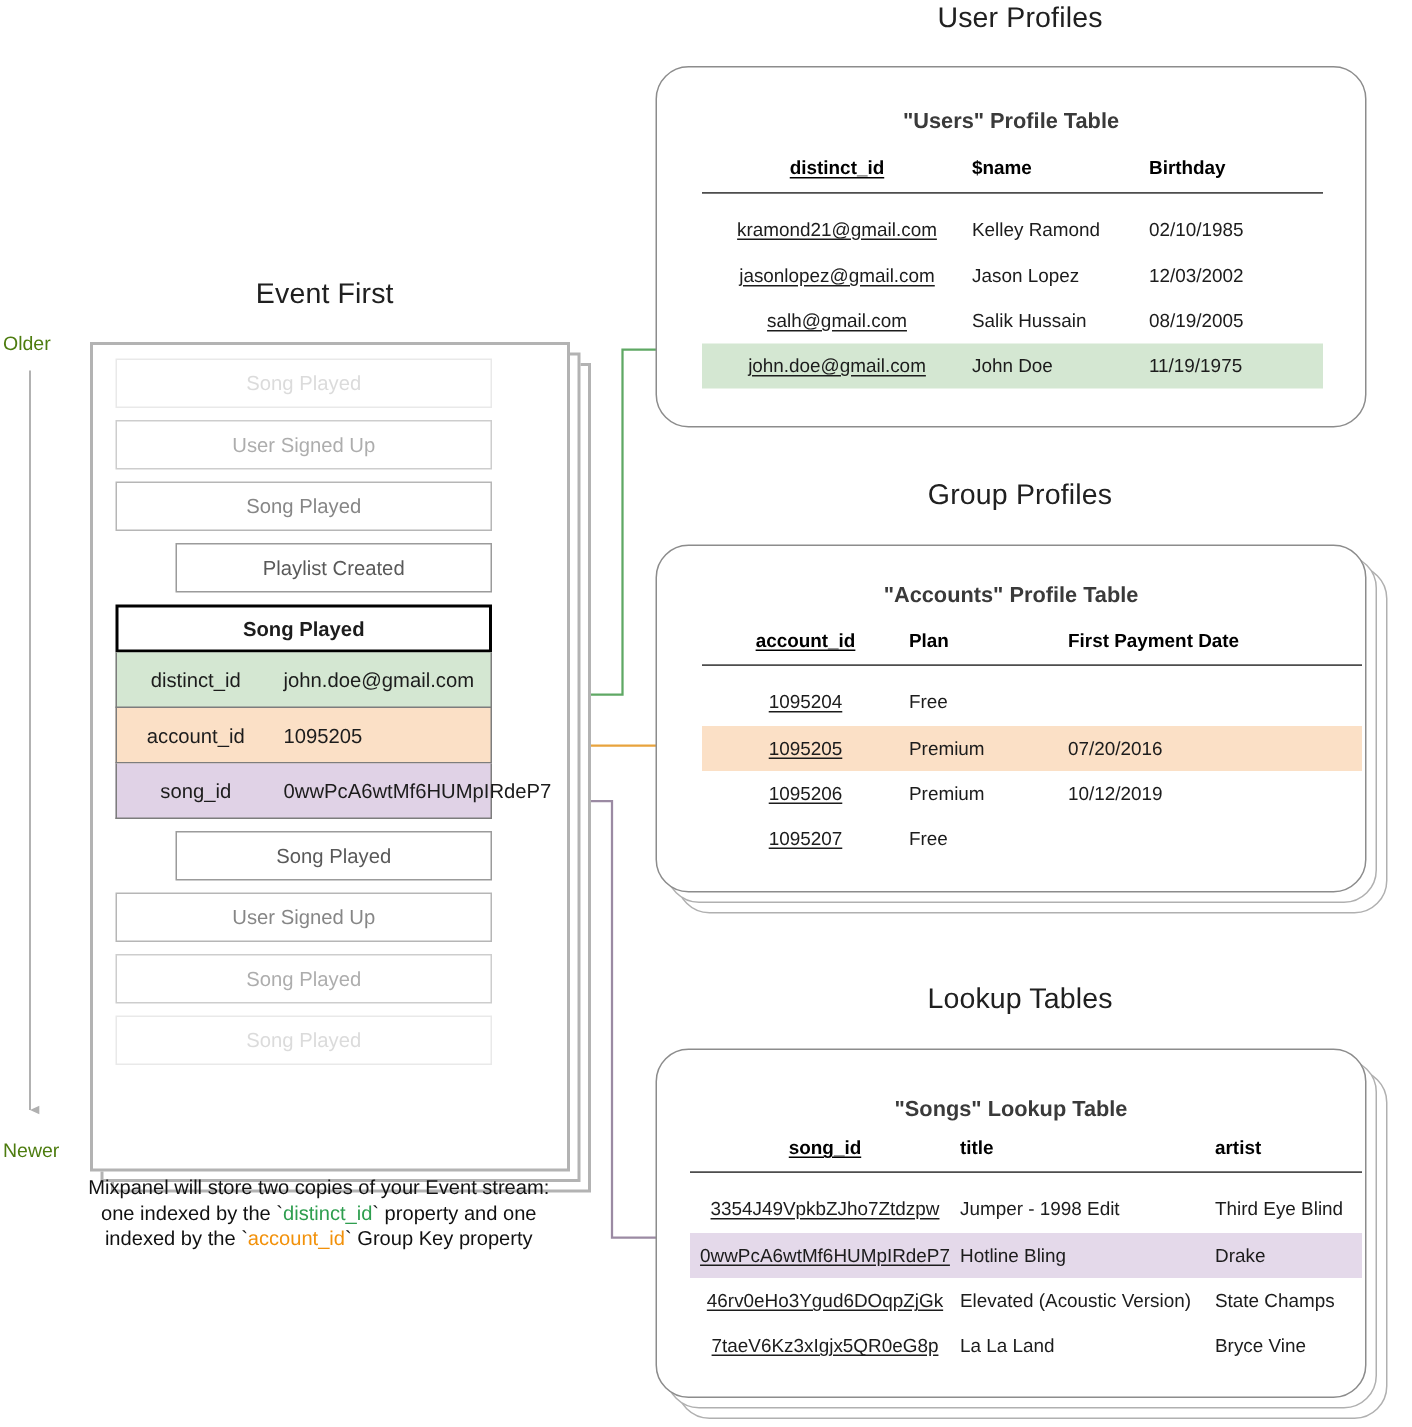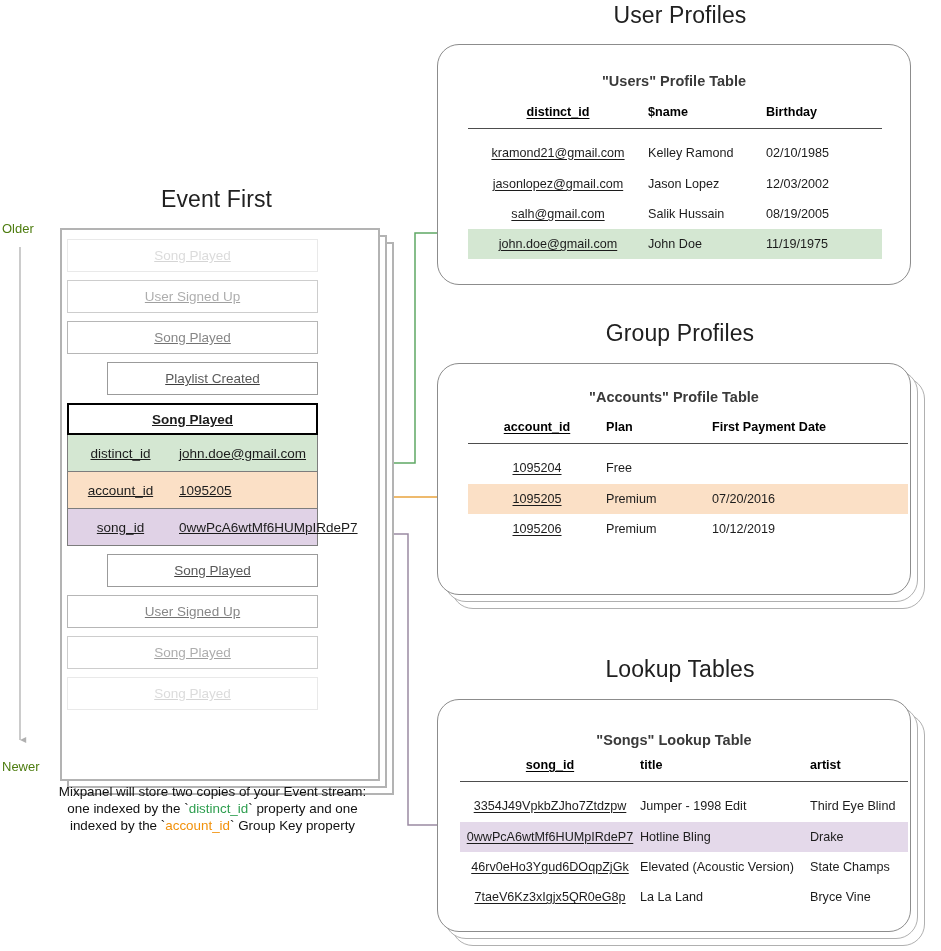--- a/index.html
+++ b/index.html
@@ -15,21 +15,21 @@
     position: relative;
     width: 941px;
     height: 951px;
     overflow: hidden;
     background: #ffffff;
   }
 
   
   .section-title {
     position: absolute;
-    font-size: 23px;
+    font-size: 19px;
     font-weight: 400;
     color: #202020;
     text-align: center;
     letter-spacing: 0.1px;
   }
 
   
   #event-stream-title { left: 60px; top: 186px; width: 313px; }
 
   .stream-stack { position: absolute; }
@@ -43,24 +43,23 @@
     position: absolute;
     left: 0; top: 0;
     width: 320px;
     height: 553px;
     border: 2px solid #b3b3b3;
     background: #ffffff;
     box-sizing: border-box;
   }
   .event-list {
     position: absolute;
-    left: 5px;
+    left: 15px;
     top: 9px;
     width: 251px;
-    text-decoration: underline;
   }
   .evt {
     box-sizing: border-box;
     height: 33px;
     line-height: 31px;
     border: 1px solid #8a8a8a;
     background: #fff;
     text-align: center;
     font-size: 13.5px;
     color: #3d3d3d;
@@ -358,20 +357,25 @@
           <tr class="hl-orange">
             <td class="keycol"><span>1095205</span></td>
             <td>Premium</td>
             <td>07/20/2016</td>
           </tr>
           <tr>
             <td class="keycol"><span>1095206</span></td>
             <td>Premium</td>
             <td>10/12/2019</td>
           </tr>
+          <tr>
+            <td class="keycol"><span>1095207</span></td>
+            <td>Free</td>
+            <td></td>
+          </tr>
         </tbody>
       </table>
     </div>
   </div>
 
   <div class="section-title" id="lookup-tables-title">Lookup Tables</div>
 
   <div class="panel-stack" style="left:437px; top:699px;">
     <div class="panel-shadow" style="left:14px; top:14px; width:474px; height:233px;"></div>
     <div class="panel-shadow" style="left:7px; top:7px; width:474px; height:233px;"></div>

